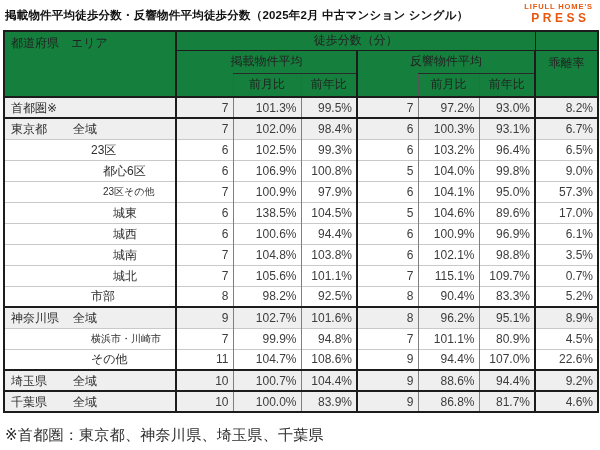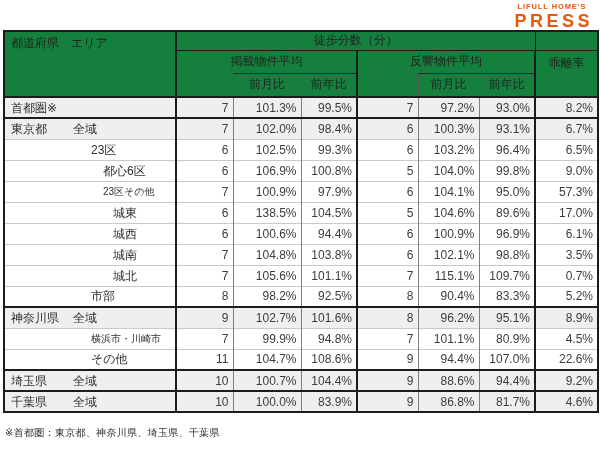--- a/index.html
+++ b/index.html
@@ -7,21 +7,21 @@
   body { font-family: "Liberation Sans", "DejaVu Sans", sans-serif; position: relative; }
 
   .titlebar { position: absolute; top: 0; left: 0; width: 600px; height: 30px; }
   .page-title {
     position: absolute; top: 8px; left: 5px;
     font-size: 11.5px; font-weight: bold; color: #111;
     letter-spacing: 0.2px; white-space: nowrap;
   }
   .logo { position: absolute; top: 3px; right: 7px; text-align: center; line-height: 1; }
   .logo-brand { display: block; font-size: 7.5px; font-weight: bold; letter-spacing: 0.9px; }
-  .logo-name  { display: block; font-size: 18px; font-weight: bold; letter-spacing: 3.5px; margin-top: 1px; text-indent: 3.5px; }
+  .logo-name  { display: block; font-size: 12px; font-weight: bold; letter-spacing: 3.5px; margin-top: 1px; text-indent: 3.5px; }
 
   table.walk {
     position: absolute; top: 30px; left: 3px;
     width: 594px; border-collapse: collapse; table-layout: fixed;
     border: 2px solid #1c1c1c;
     font-size: 12px; color: #3c3c3c;
   }
   thead th { background: #15803d; font-weight: normal; color: #222; }
   tr.h1 th { height: 19px; }
   tr.h2 th { height: 23px; }
@@ -54,27 +54,28 @@
   .ind3 { left: 98px; }
   .ind4 { left: 108px; }
   .small { font-size: 10px; }
 
   td.val { text-align: right; padding-right: 4px; font-variant-numeric: tabular-nums; }
   td.c0, td.c1, td.c3, td.c4 { border-right: 1px solid #7f7f7f; }
   td.c2, td.c5 { border-right: 2px solid #1c1c1c; }
 
   .footnote {
     position: absolute; top: 426px; left: 5px;
-    font-size: 10px; color: #2e2e2e; letter-spacing: 0.3px;
+    font-size: 15px; color: #2e2e2e; letter-spacing: 0.3px;
   }
 </style>
 </head>
 <body>
 
 <div class="titlebar">
+  <div class="page-title">掲載物件平均徒歩分数・反響物件平均徒歩分数（2025年2月 中古マンション シングル）</div>
   <div class="logo" style="color: rgb(232, 87, 14);">
     <span class="logo-brand">LIFULL HOME'S</span>
     <span class="logo-name">PRESS</span>
   </div>
 </div>
 
 <table class="walk">
   <colgroup>
     <col style="width:172px">
       <col style="width:57px">

